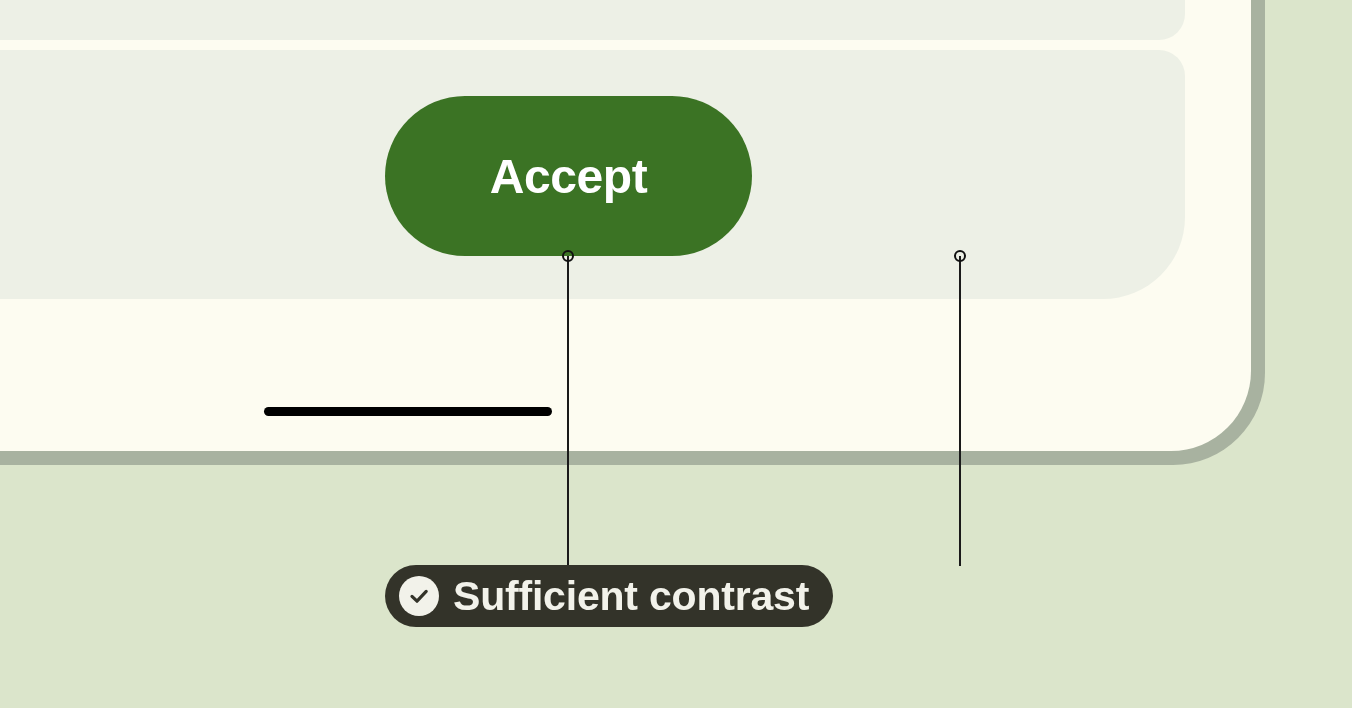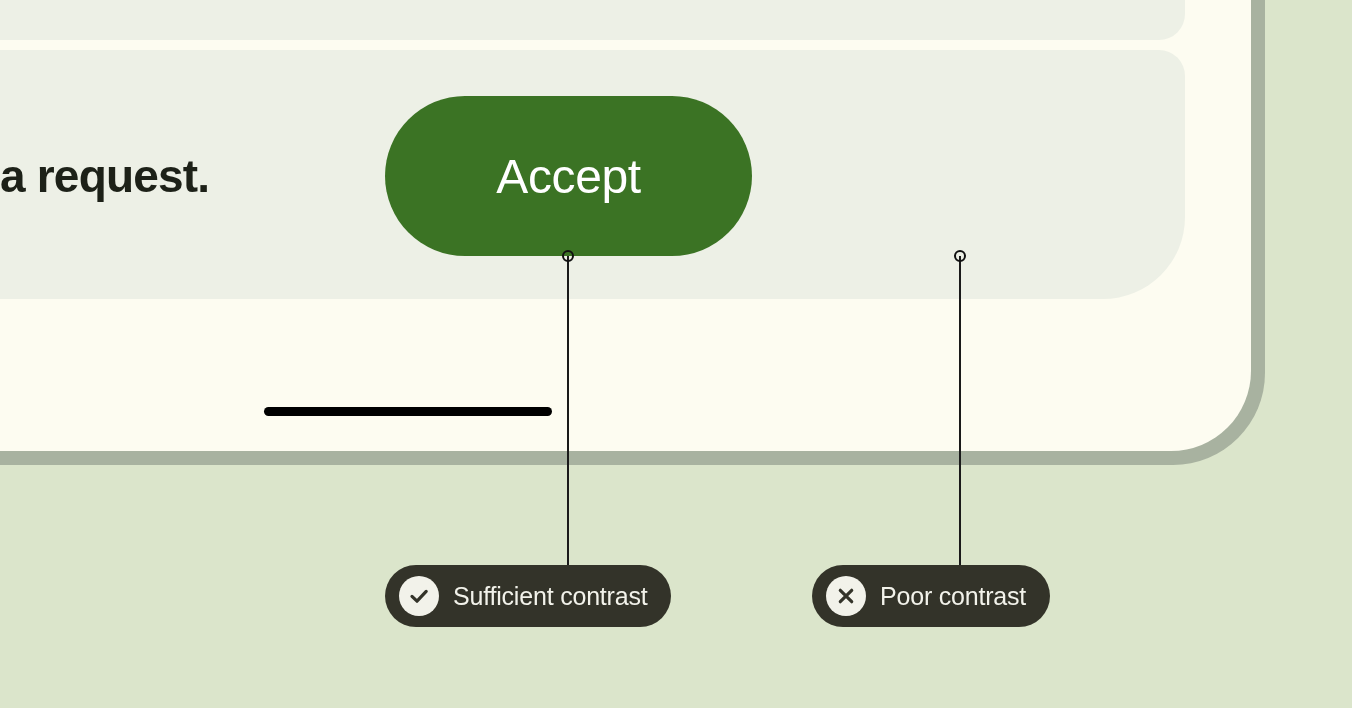--- a/index.html
+++ b/index.html
@@ -80,21 +80,21 @@
   
   .btn {
     position: absolute;
     display: flex;
     align-items: center;
     justify-content: center;
     border: none;
     border-radius: 999px;
     font-family: "Liberation Sans", sans-serif;
     font-size: 48px;
-    font-weight: 400;
+    font-weight: 700;
     letter-spacing: -0.4px;
     cursor: pointer;
     padding: 0;
   }
   .btn-accept {
     left: 385px;
     top: 96px;
     width: 367px;
     height: 160px;
     background: #3b7324;
@@ -169,41 +169,40 @@
     background: #f2f2ea;
     display: flex;
     align-items: center;
     justify-content: center;
     flex: 0 0 auto;
     margin-right: 14px;
   }
   .anno-badge svg { display: block; }
 
   .anno-label {
-    font-size: 25px;
-    font-weight: 400;
+    font-size: 41px;
+    font-weight: 700;
     color: #f2f2ea;
     letter-spacing: -0.2px;
     white-space: nowrap;
   }
 </style>
 </head>
 <body>
 
 <div id="stage">
 
   <div class="device-bezel"></div>
   <div class="device-screen">
 
     <div class="card card-top"></div>
 
     <div class="card card-bottom"></div>
   </div>
 
-  <div class="card-text">a request.</div>
 
   <button class="btn btn-accept">Accept</button>
 
 
   <div class="home-indicator"></div>
 
   <div class="leader leader-accept"></div>
   <div class="leader-dot leader-dot-accept"></div>
 
   <div class="leader leader-ignore"></div>
@@ -211,22 +210,14 @@
 
   <div class="anno-pill anno-sufficient">
     <span class="anno-badge">
       <svg width="24" height="24" viewBox="0 0 24 24" aria-hidden="true">
         <path d="M5 12.4 L10 17.2 L19.2 7.4" fill="none" stroke="#333329" stroke-width="3.2" stroke-linecap="round" stroke-linejoin="round"></path>
       </svg>
     </span>
     <span class="anno-label">Sufficient contrast</span>
   </div>
 
-  <div class="anno-pill anno-poor">
-    <span class="anno-badge">
-      <svg width="24" height="24" viewBox="0 0 24 24" aria-hidden="true">
-        <path d="M6.3 6.3 L17.7 17.7 M17.7 6.3 L6.3 17.7" fill="none" stroke="#333329" stroke-width="3.2" stroke-linecap="round"></path>
-      </svg>
-    </span>
-    <span class="anno-label">Poor contrast</span>
-  </div>
 
 </div>
 
 </body></html>

